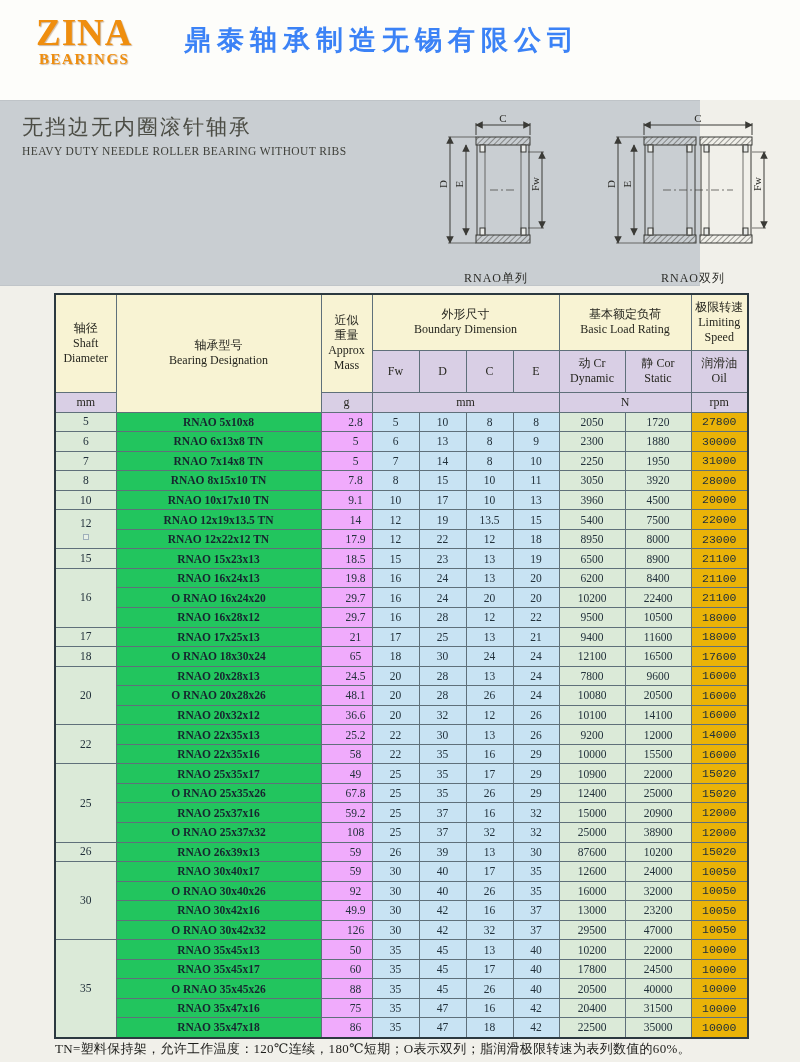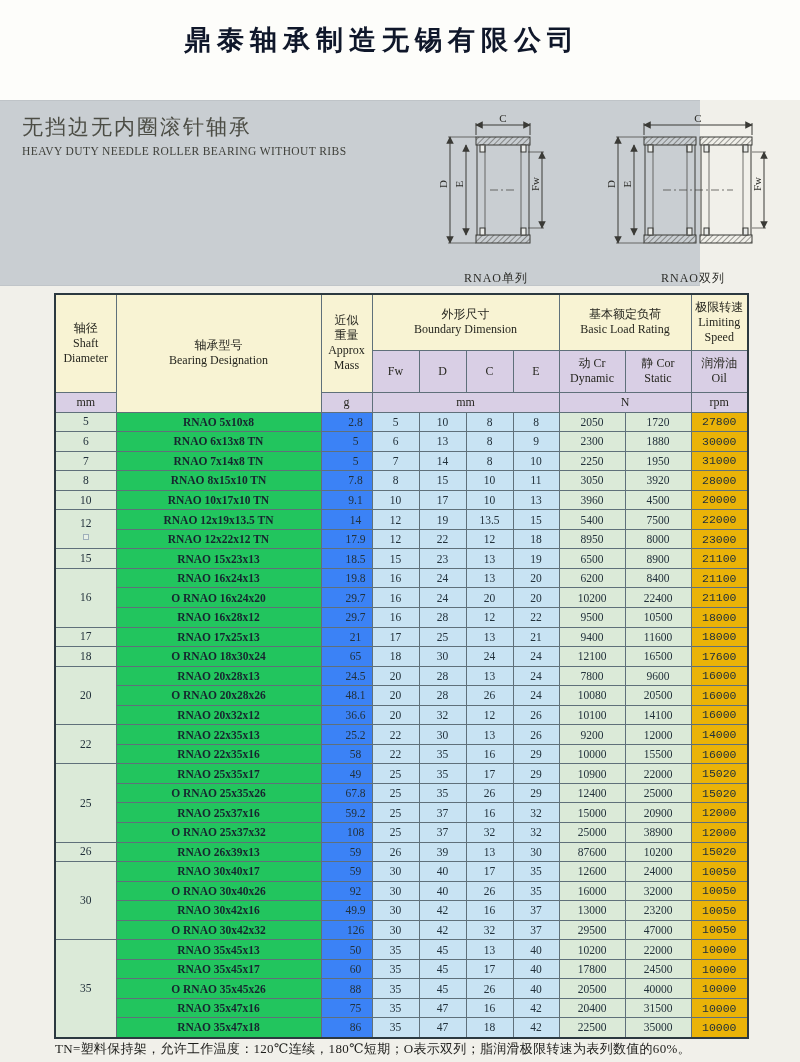--- a/index.html
+++ b/index.html
@@ -8,21 +8,21 @@
     font-family:"Liberation Serif","DejaVu Serif",serif;
     background:#f1f0ea;
     position:relative; overflow:hidden;
   }
   
   .top-header { position:absolute; left:0; top:0; width:800px; height:100px; background:#fdfdfa; }
   .logo { position:absolute; left:36px; top:14px; color:#ef8e0e; text-align:center; }
   .logo-line1 { font-size:37px; font-weight:bold; letter-spacing:1px; line-height:1; text-shadow:1px 1px 1px rgba(120,60,0,.35); }
   .logo-line2 { font-size:15px; font-weight:bold; letter-spacing:1.5px; line-height:1.1; text-shadow:1px 1px 1px rgba(120,60,0,.35); }
   .company-wrap { position:absolute; left:184px; top:22px; }
-  .company { font-size:27px; font-weight:bold; color:#0f172a; letter-spacing:6px; white-space:nowrap; }
+  .company { font-size:27px; font-weight:bold; color:#3b82f6; letter-spacing:6px; white-space:nowrap; }
   .refl-clip { height:15px; overflow:hidden; margin-top:1px; }
   
   .hero-band { position:absolute; left:0; top:100px; width:700px; height:186px; background:#c9ced2; border-top:1px solid #bfc4c8; border-bottom:1px solid #c0c5c9; }
   .hero-titles { position:absolute; left:22px; top:12px; }
   .hero-title-zh { font-size:21px; color:#4c4d45; letter-spacing:2px; font-weight:500; }
   .hero-title-en { font-size:11.5px; color:#3e3f39; letter-spacing:.4px; margin-top:4px; }
   .diagram { position:absolute; top:12px; }
   .diagram-left { left:440px; }
   .diagram-right { left:608px; }
   .diagram-label { text-align:center; font-size:12px; color:#2e2e2a; letter-spacing:1px; margin-top:1px; }
@@ -35,36 +35,40 @@
   tr.h2 { height:42px; }
   tr.h3 { height:20px; }
   .cream { background:#f8f3d3; }
   .lav { background:#d9cfe5; }
   .hl { display:block; }
   tbody tr { height:19.56px; }
   tbody td { font-size:11.5px; color:#22313b; }
   tbody td.c-des { font-weight:bold; font-size:11.5px; color:#17252f; }
   .c-shaft { background:#dbead8; }
   .c-des  { background:#22c55e; }
-  .c-mass { background:#3b82f6;padding-left:18px; }
+  .c-mass { background:#f0abfc;padding-left:18px; }
   .c-dim  { background:#c8e3f3; }
   .c-load { background:#dbead8; }
   .c-oil  { background:#eab308;font-family:Liberation Mono, monospace; }
   tbody td { border-top:1px solid #73848e; }
   tbody tr.group-start td { border-top:1.5px solid #45555e; }
   .shaft-num { display:block; line-height:1.1; }
   .sq { display:inline-block; width:6px; height:6px; border:1px solid #9fb0ba; background:#e8f1e6; margin-top:1px; }
   
   .footnote { position:absolute; left:55px; top:1040px; width:720px; font-size:13px; color:#1d1d1a; letter-spacing:.3px; }
   svg text { font-family:"Liberation Serif","DejaVu Serif",serif; }
 </style>
 </head>
 <body>
 
 <div class="top-header">
+  <div class="logo">
+    <div class="logo-line1">ZINA</div>
+    <div class="logo-line2">BEARINGS</div>
+  </div>
   <div class="company-wrap">
     <div class="company">鼎泰轴承制造无锡有限公司</div>
     <div class="refl-clip">
       
     </div>
   </div>
 </div>
 
 <div class="hero-band">
   <div class="hero-titles">

